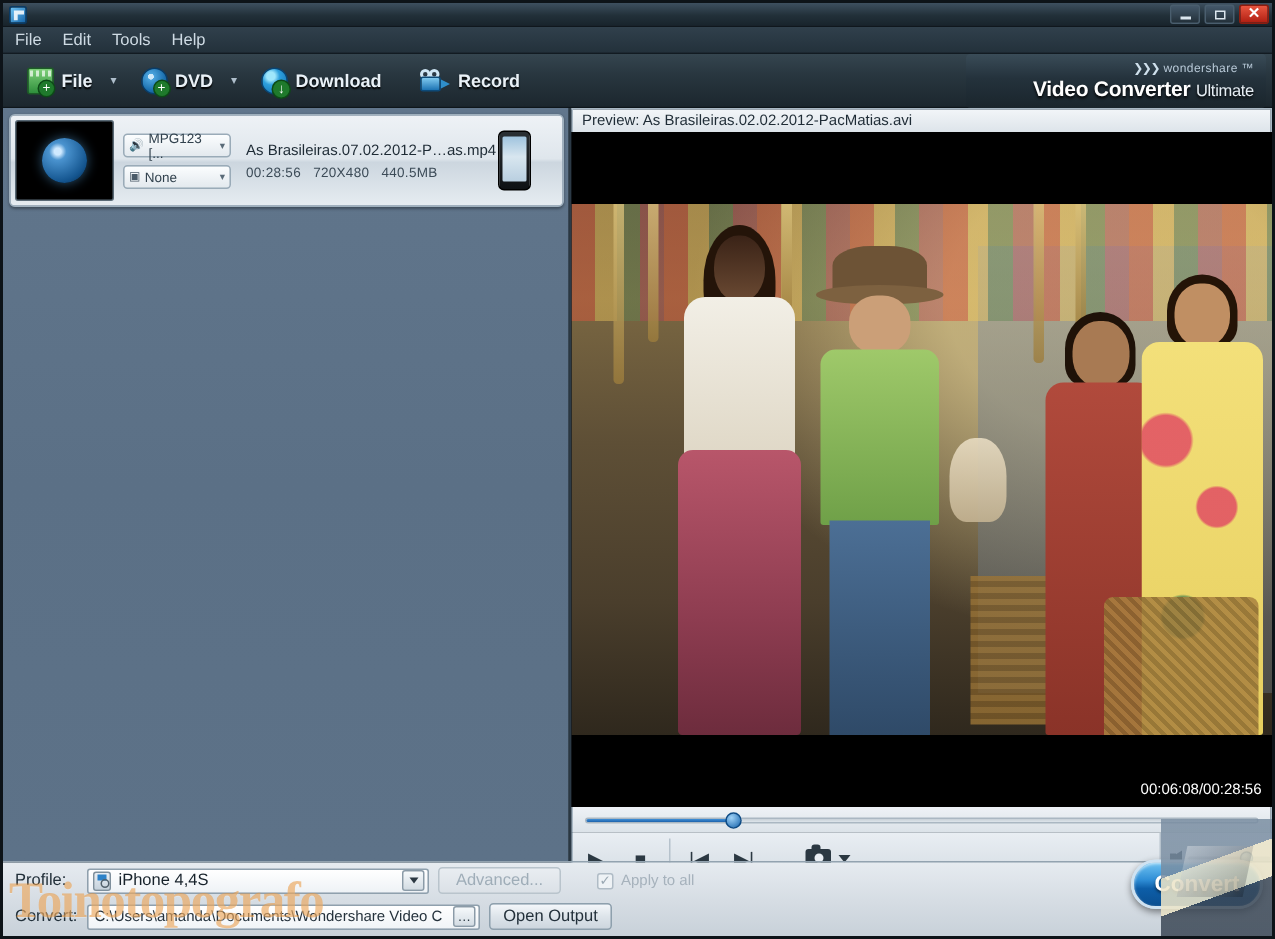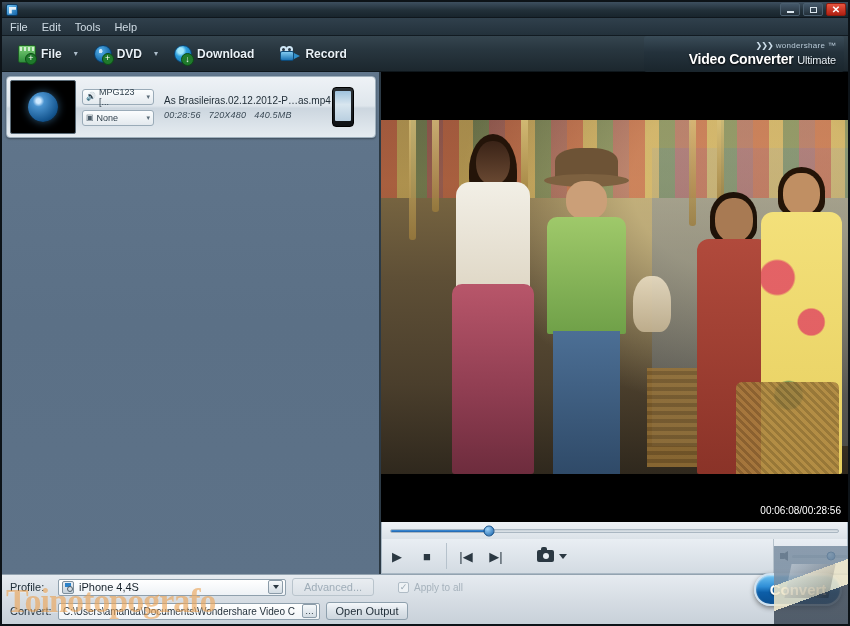--- a/index.html
+++ b/index.html
@@ -159,21 +159,21 @@
   .drop{
     height:16px; border:1px solid #9aabb8; border-radius:3px;
     background:linear-gradient(180deg,#fbfdfe,#e3e9ee);
     display:flex; align-items:center; padding:0 3px; gap:3px;
     font-size:9px; color:#31414d;
   }
   .drop .gl{ font-size:8px; color:#4a5b68;}
   .drop .cv{ margin-left:auto; font-size:7px; color:#5a6b78;}
   .meta{ margin-left:10px; flex:1; display:flex; flex-direction:column; gap:4px;}
   .meta .name{ font-size:10px; color:#1e2b35;}
-  .meta .sub{ font-size:9px; color:#3c4b57; letter-spacing:.2px;font-style:italic;}
+  .meta .sub{ font-size:9px; color:#3c4b57; letter-spacing:.2px;}
   .dev-thumb{
     width:22px;height:40px;border-radius:4px;flex:none;margin-right:18px;
     background:linear-gradient(180deg,#2a2f33,#0e1114);
     border:1px solid #000; padding:3px 2px;
   }
   .dev-screen{
     width:100%;height:30px;border-radius:1px;
     background:linear-gradient(180deg,#9fc3de,#d8e6ef 45%,#b9cfe0);
   }
 
@@ -487,36 +487,37 @@
           <span>MPG123 [...</span>
           <span class="cv">▾</span>
         </div>
         <div class="drop">
           <span class="gl">▣</span>
           <span>None</span>
           <span class="cv">▾</span>
         </div>
       </div>
       <div class="meta">
-        <div class="name">As Brasileiras.02.12.2012-P…as.mp4</div>
+        <div class="name">As Brasileiras.07.02.2012-P…as.mp4</div>
         <div class="sub">
           <span>00:28:56</span>
           &nbsp;
           <span>720X480</span>
           &nbsp;
           <span>440.5MB</span>
         </div>
       </div>
       <div class="dev-thumb">
         <div class="dev-screen"></div>
       </div>
     </div>
   </div>
 
   <div class="preview">
+    <div class="preview-head">Preview: As Brasileiras.02.02.2012-PacMatias.avi</div>
 
     <div class="video">
       <div class="bar-top"></div>
       <div class="bar-bot"></div>
       <div class="scene">
         <div class="bg"></div>
         <div class="stall"></div>
         <div class="drape"></div>
         <div class="hang" style="left:6%"></div>
         <div class="hang" style="left:11%;height:26%"></div>

